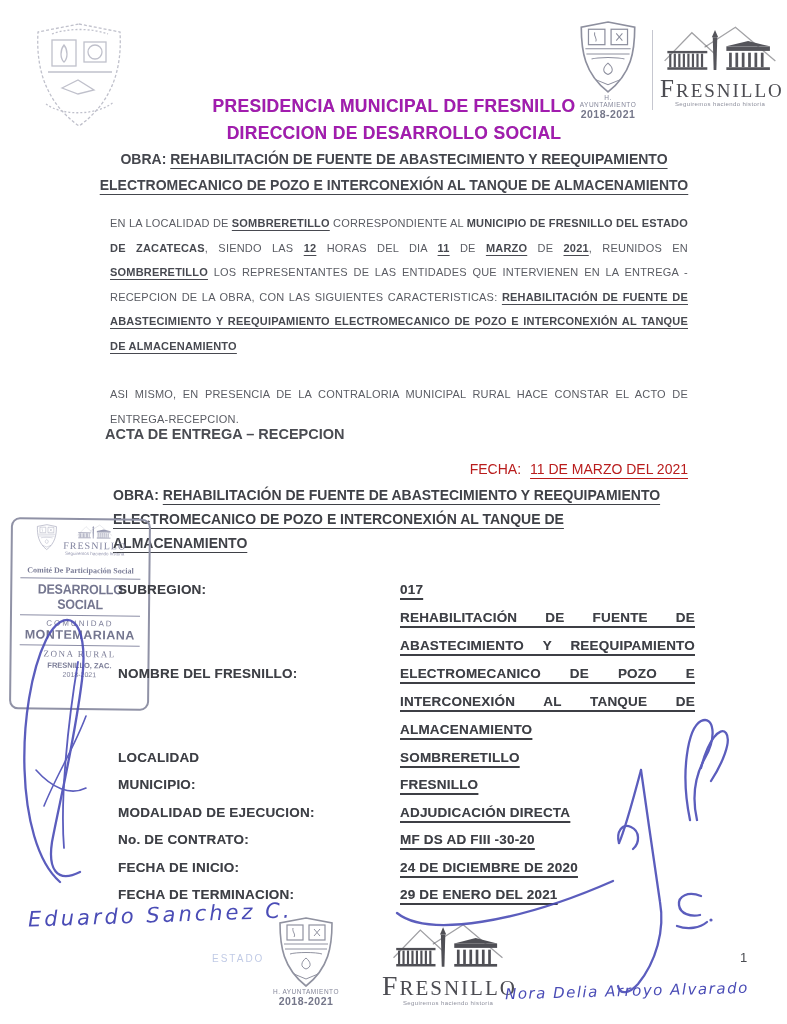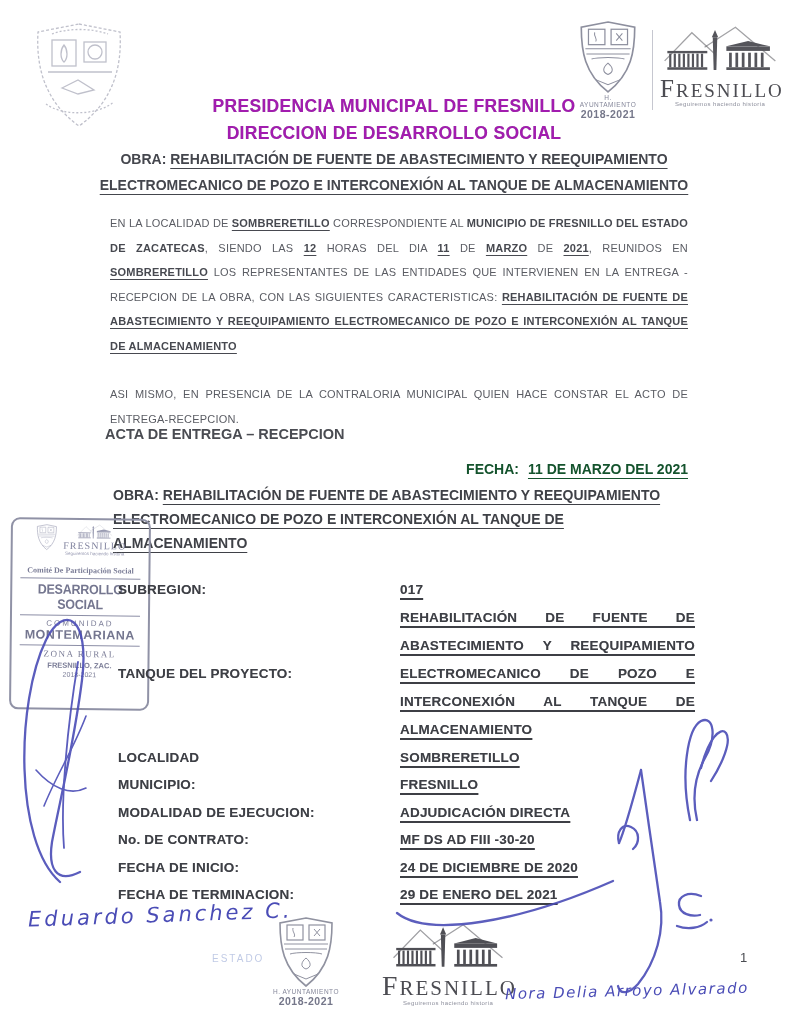--- a/index.html
+++ b/index.html
@@ -12,21 +12,21 @@
          letter-spacing:.3px;color:#a21caf;}
   .obra-top{left:95px;width:598px;text-align:center;font-weight:700;font-size:14px;color:#44464d;}
   .u{text-decoration:underline;text-decoration-thickness:1.4px;text-underline-offset:3.5px;}
   
   .para{left:110px;width:578px;font-size:11px;line-height:24.5px;text-align:justify;
         color:#5a5c63;letter-spacing:.2px;}
   .para .bold{font-weight:700;color:#474950;}
   .para .bu{font-weight:700;color:#474950;text-decoration:underline;
             text-decoration-thickness:1.4px;text-underline-offset:3px;}
   .acta{left:105px;width:578px;text-align:left;font-weight:700;font-size:14.5px;color:#4a4c52;}
-  .fecha{left:110px;width:578px;text-align:right;font-weight:700;font-size:14px;color:#14532d;}
+  .fecha{left:110px;width:578px;text-align:right;font-weight:400;font-size:14px;color:#b91c1c;}
   .fecha .u{margin-left:9px;}
   .obra2{left:113px;width:578px;font-weight:700;font-size:14px;color:#3f4147;line-height:24px;}
   
   .details{left:118px;top:538px;width:577px;font-size:13.5px;font-weight:700;color:#3d3f45;margin-top:38px;}
   .drow{display:grid;grid-template-columns:282px 1fr;align-items:start;min-height:27.5px;}
   .dlabel{line-height:27.5px;letter-spacing:.2px;}
   .dvalue{line-height:27.5px;text-decoration:underline;text-decoration-thickness:1.5px;
           text-underline-offset:3.5px;letter-spacing:.2px;}
   .drow.multi .dlabel{align-self:center;}
   .drow.multi .dvalue{text-align:justify;line-height:28px;}
@@ -140,21 +140,21 @@
   <div class="abs obra-top" style="top:151px;">
     <span>OBRA:</span>
     <span class="u">REHABILITACIÓN DE FUENTE DE ABASTECIMIENTO Y REEQUIPAMIENTO</span>
   </div>
   <div class="abs obra-top" style="top:177px;">
     <span class="u">ELECTROMECANICO DE POZO E INTERCONEXIÓN AL TANQUE DE ALMACENAMIENTO</span>
   </div>
 
   <div class="abs para" style="top:211px;"><span>EN LA LOCALIDAD DE </span><span class="bu">SOMBRERETILLO</span><span> CORRESPONDIENTE AL </span><span class="bold">MUNICIPIO DE FRESNILLO DEL ESTADO DE ZACATECAS</span><span>, SIENDO LAS </span><span class="bu">12</span><span> HORAS DEL DIA </span><span class="bu">11</span><span> DE </span><span class="bu">MARZO</span><span> DE </span><span class="bu">2021</span><span>, REUNIDOS EN </span><span class="bu">SOMBRERETILLO</span><span> LOS REPRESENTANTES DE LAS ENTIDADES QUE INTERVIENEN EN LA ENTREGA - RECEPCION DE LA OBRA, CON LAS SIGUIENTES CARACTERISTICAS: </span><span class="bu">REHABILITACIÓN DE FUENTE DE ABASTECIMIENTO Y REEQUIPAMIENTO ELECTROMECANICO DE POZO E INTERCONEXIÓN AL TANQUE DE ALMACENAMIENTO</span></div>
 
-  <div class="abs para" style="top:382px;">ASI MISMO, EN PRESENCIA DE LA CONTRALORIA MUNICIPAL QUIEN HACE CONSTAR EL ACTO DE ENTREGA-RECEPCION.</div>
+  <div class="abs para" style="top:382px;">ASI MISMO, EN PRESENCIA DE LA CONTRALORIA MUNICIPAL RURAL HACE CONSTAR EL ACTO DE ENTREGA-RECEPCION.</div>
 
   <div class="abs acta" style="top:426px;">ACTA DE ENTREGA – RECEPCION</div>
 
   <div class="abs fecha" style="top:461px;">
     <span>FECHA:</span><span class="u">11 DE MARZO DEL 2021</span>
   </div>
 
   <div class="abs obra2" style="top:483px;">
     <div>
       <span>OBRA:</span>
@@ -189,21 +189,21 @@
     <div class="city">FRESNILLO, ZAC.</div>
     <div class="per">2018-2021</div>
   </div>
 
   <div class="abs details soft">
       <div class="drow">
         <span class="dlabel">SUBREGION:</span>
         <span class="dvalue">017</span>
       </div>
       <div class="drow multi">
-        <span class="dlabel">TANQUE DEL PROYECTO:</span>
+        <span class="dlabel">NOMBRE DEL FRESNILLO:</span>
         <span class="dvalue">REHABILITACIÓN DE FUENTE DE ABASTECIMIENTO Y REEQUIPAMIENTO ELECTROMECANICO DE POZO E INTERCONEXIÓN AL TANQUE DE ALMACENAMIENTO</span>
       </div>
       <div class="drow">
         <span class="dlabel">LOCALIDAD</span>
         <span class="dvalue">SOMBRERETILLO</span>
       </div>
       <div class="drow">
         <span class="dlabel">MUNICIPIO:</span>
         <span class="dvalue">FRESNILLO</span>
       </div>

